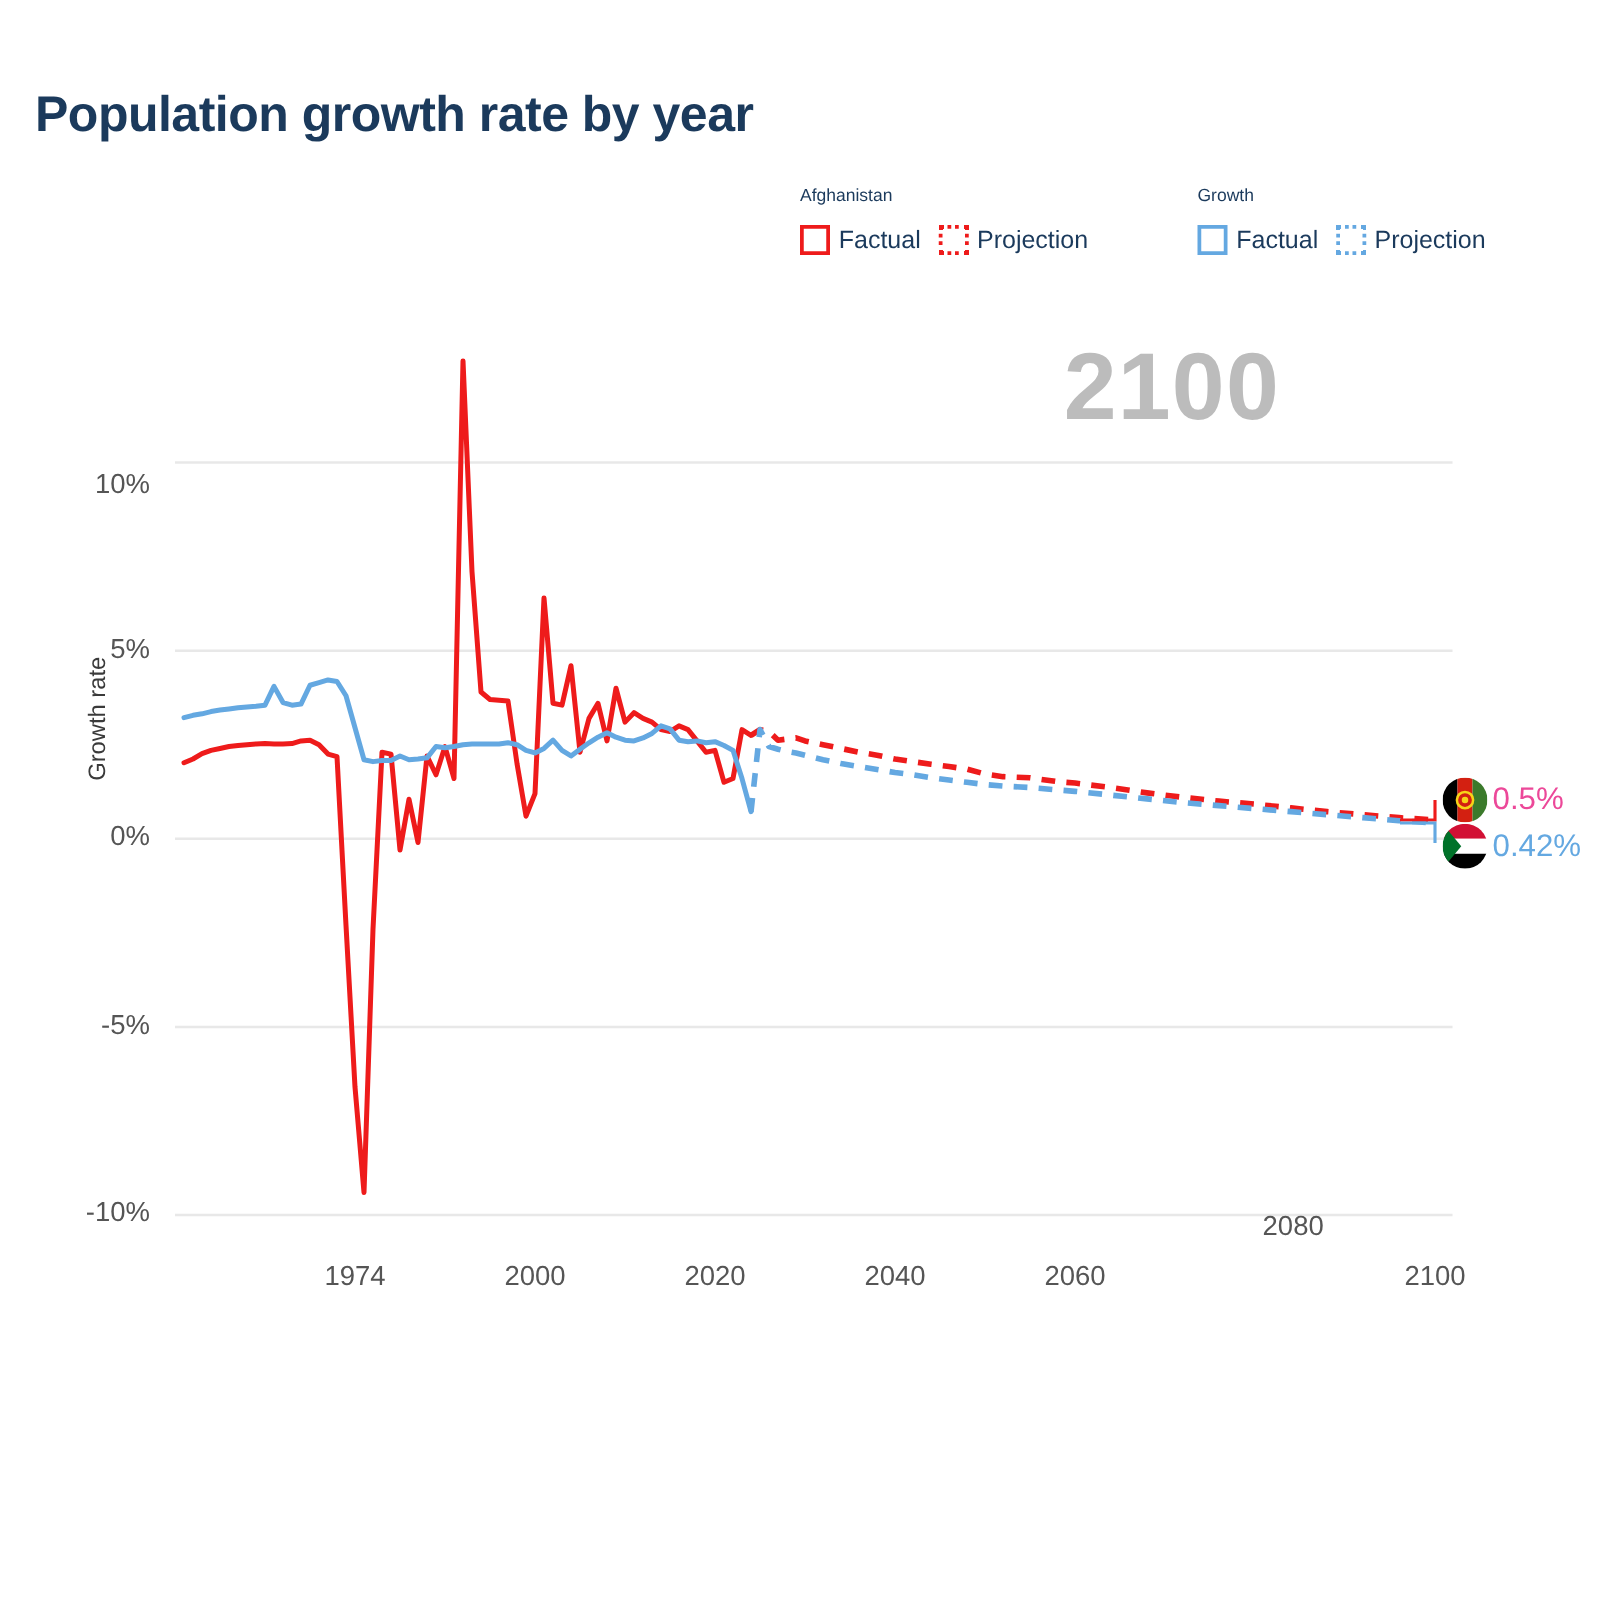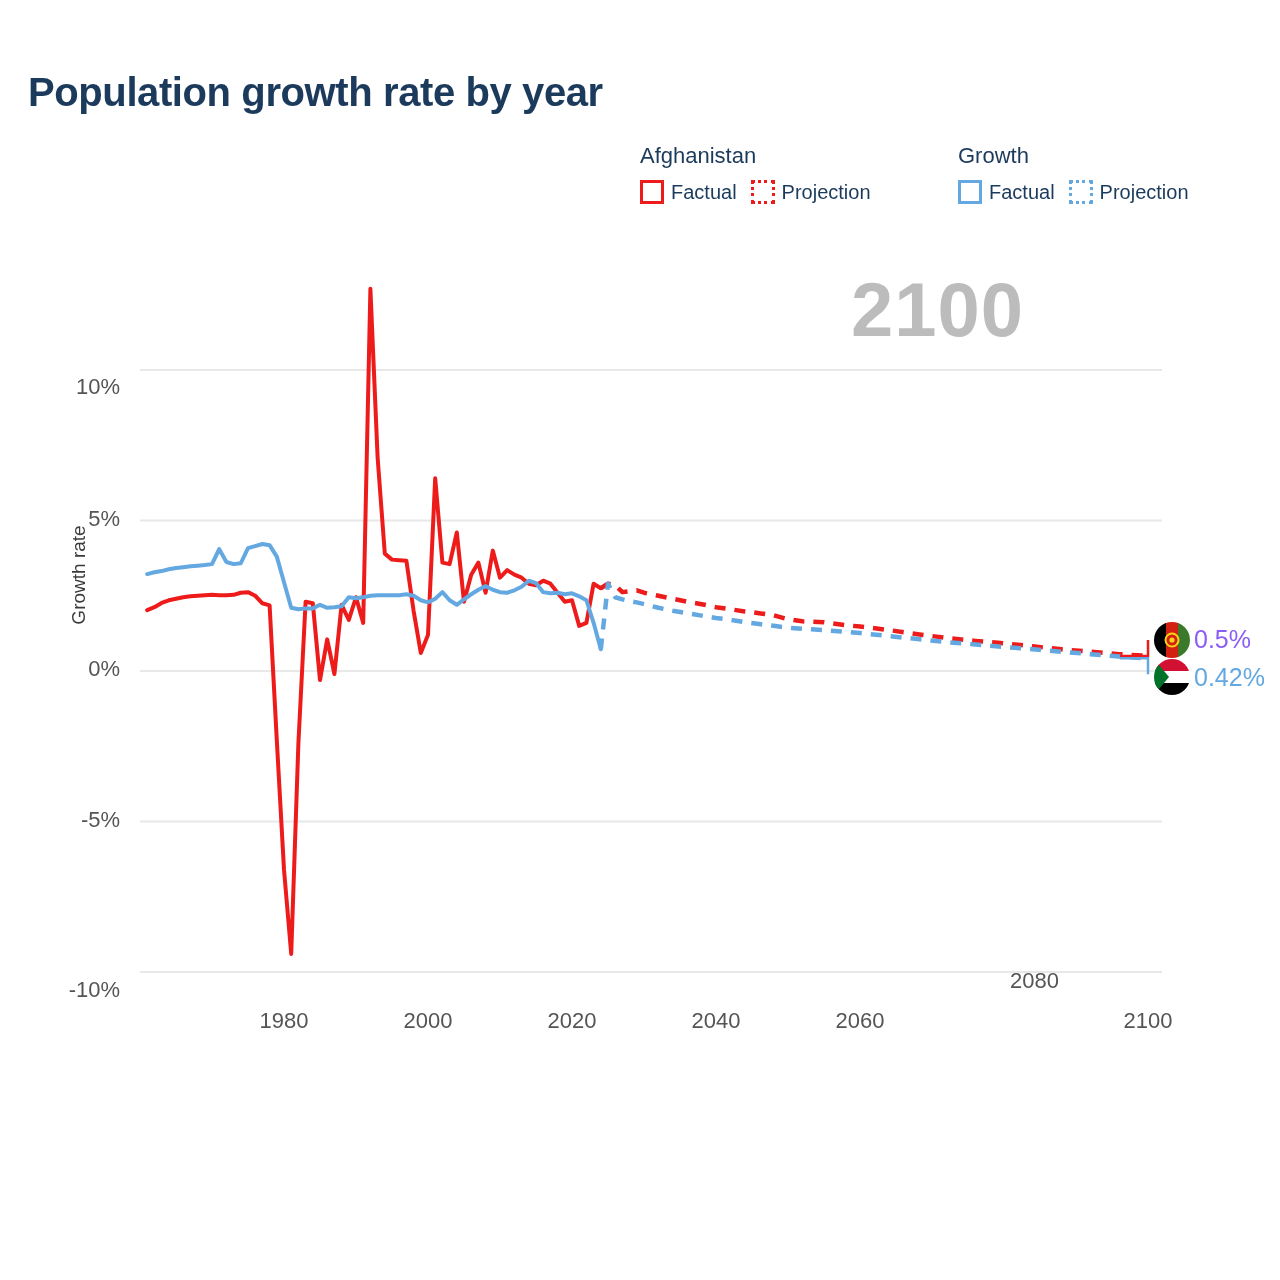--- a/index.html
+++ b/index.html
@@ -40,21 +40,21 @@
     width: 620px;
     height: 80px;
   }
   .legend-group {
     position: absolute;
     top: 0;
   }
   .legend-group.afghanistan { left: 0px; }
   .legend-group.sudan { left: 318px; }
   .legend-country {
-    font-size: 22px;
+    font-size: 14px;
     color: #1b3a5c;
     white-space: nowrap;
     line-height: 28px;
   }
   .legend-items {
     margin-top: 10px;
     display: flex;
     align-items: center;
     gap: 14px;
     white-space: nowrap;
@@ -127,21 +127,21 @@
     border-radius: 50%;
     overflow: hidden;
     position: relative;
     flex: none;
   }
   .value-text {
     font-size: 25px;
     white-space: nowrap;
     line-height: 25px;
   }
-  .value-text.afg { color: #8b5cf6; }
+  .value-text.afg { color: #ec4899; }
   .value-text.sdn { color: #64a8e1; }
   
   .footer {
     position: absolute;
     left: 38px;
     top: 1088px;
     width: 1200px;
     font-size: 21px;
     line-height: 34px;
     color: #666666;
@@ -200,22 +200,22 @@
         <polyline points="147.20,574.08 154.40,572.27 161.60,571.07 168.80,569.26 176.00,568.06 183.20,567.15 190.40,566.25 197.60,565.65 204.80,565.05 212.00,564.14 219.20,549.10 226.40,562.04 233.60,564.14 240.80,563.24 248.00,548.19 255.20,546.09 262.40,543.98 269.60,545.18 276.80,556.62 284.00,582.20 291.20,607.79 298.40,609.30 305.60,608.39 312.80,608.39 320.00,604.78 327.20,607.79 334.40,607.19 341.60,606.28 348.80,597.25 356.00,598.16 363.20,597.25 370.40,595.75 377.60,595.15 384.80,595.15 392.00,595.15 399.20,595.15 406.40,594.25 413.60,595.75 420.80,600.26 428.00,602.37 435.20,598.76 442.40,592.14 449.60,600.26 456.80,604.78 464.00,599.36 471.20,594.25 478.40,589.73 485.60,586.12 492.80,589.73 500.00,592.14 507.20,592.74 514.40,590.33 521.60,586.72 528.80,580.70 536.00,583.11 543.20,592.14 550.40,593.34 557.60,592.74 564.80,594.25 572.00,593.34 579.20,596.35 586.40,600.26 593.60,622.84 600.80,649.33" fill="none" stroke="#64a8e1" stroke-width="4" stroke-linejoin="round" stroke-linecap="round"></polyline>
         <polyline points="600.80,649.33 608.00,583.71 615.20,597.25 622.40,599.36 629.60,601.17 636.80,602.37 644.00,604.18 658.40,607.79 672.80,610.80 687.20,613.21 701.60,615.62 716.00,618.02 730.40,619.83 744.80,622.24 759.20,624.04 773.60,625.85 788.00,627.66 802.40,628.86 824.00,630.06 845.60,631.87 860.00,633.07 888.80,636.08 917.60,639.09 946.40,642.10 975.20,644.51 1004.00,646.92 1032.80,649.33 1061.60,651.74 1090.40,654.14 1119.20,656.55 1148.00,658.36" fill="none" stroke="#64a8e1" stroke-width="4.5" stroke-linejoin="round" stroke-linecap="butt" stroke-dasharray="11 9"></polyline>
         <path d="M 1120 655.95 L 1148 655.95 L 1148 639.95" fill="none" stroke="#ee1b1b" stroke-width="2.5"></path>
         <path d="M 1120 658.358 L 1148 658.358 L 1148 674.358" fill="none" stroke="#64a8e1" stroke-width="2.5"></path>
       </svg>
     <div id="tick-layer">
         <div class="tick-label y-tick" style="top: 374px;">10%</div>
         <div class="tick-label y-tick" style="top: 505.5px;">5%</div>
         <div class="tick-label y-tick" style="top: 656px;">0%</div>
         <div class="tick-label y-tick" style="top: 806.5px;">-5%</div>
-        <div class="tick-label y-tick" style="top: 957px; margin-top: 20px;">-10%</div>
-        <div class="tick-label x-tick" style="left: 229px; top: 1008px;">1980</div>
+        <div class="tick-label y-tick" style="top: 957px;">-10%</div>
+        <div class="tick-label x-tick" style="left: 229px; top: 1008px;">1974</div>
         <div class="tick-label x-tick" style="left: 373px; top: 1008px;">2000</div>
         <div class="tick-label x-tick" style="left: 517px; top: 1008px;">2020</div>
         <div class="tick-label x-tick" style="left: 661px; top: 1008px;">2040</div>
         <div class="tick-label x-tick" style="left: 805px; top: 1008px;">2060</div>
         <div class="tick-label x-tick" style="left: 949px; top: 968px; text-align: right;">2080</div>
         <div class="tick-label x-tick" style="left: 1093px; top: 1008px;">2100</div>
       </div>
     <div id="annotation-layer">
         <div class="end-annotation" style="left: 1154px; top: 621.95px;">
           <span class="flag-badge"><svg viewBox="0 0 36 36" width="36" height="36">

